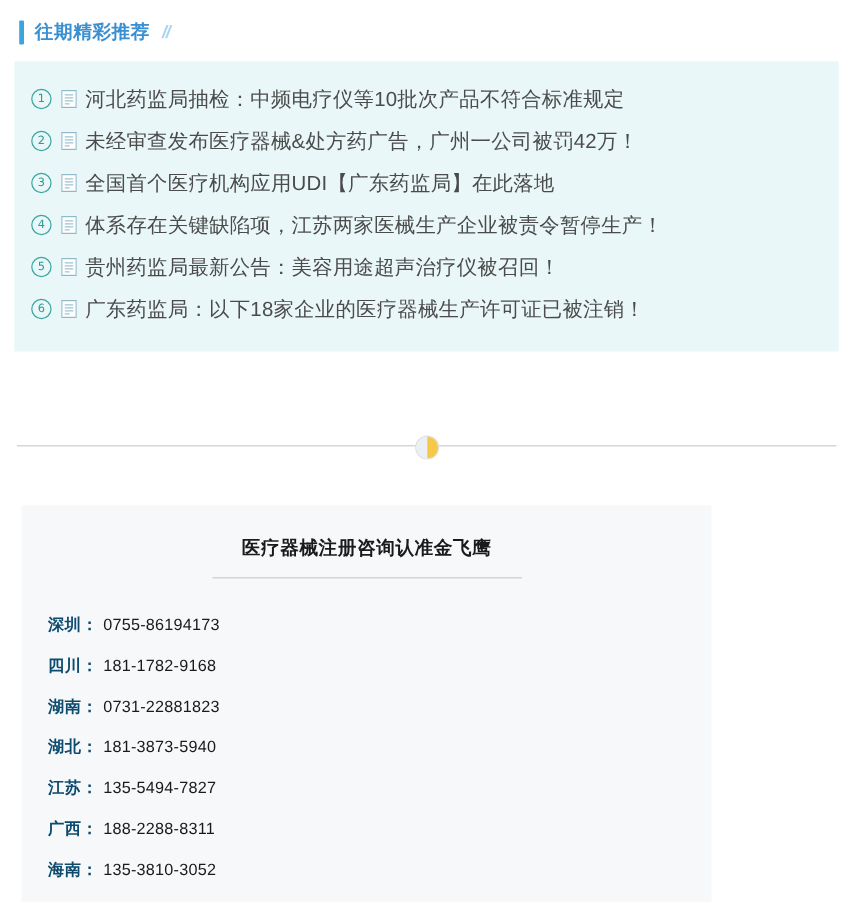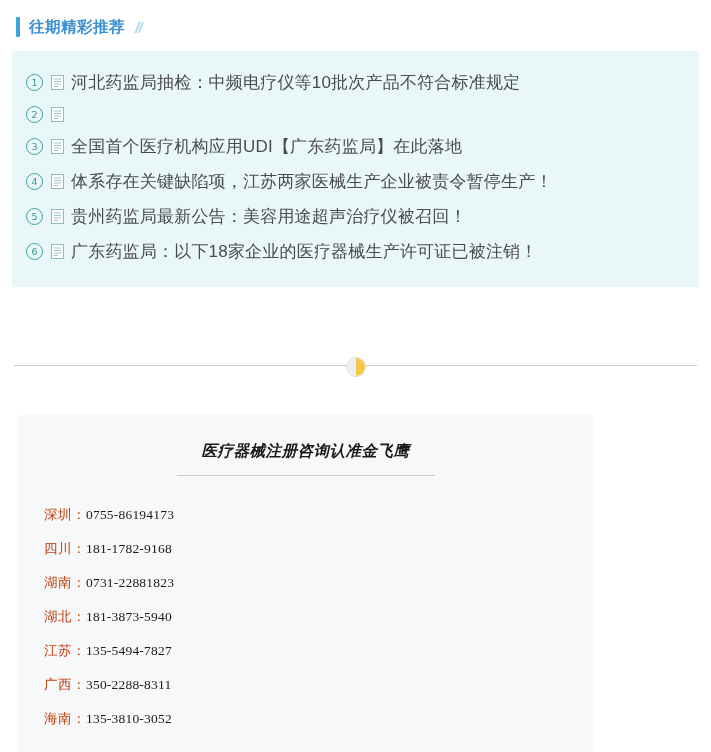--- a/index.html
+++ b/index.html
@@ -130,48 +130,46 @@
     padding: 26px 0 40px 0;
     min-height: 345px;
     box-sizing: border-box;
   }
   .card-title {
     text-align: center;
     font-size: 15.5px;
     font-weight: bold;
     color: #1a1a1a;
     letter-spacing: 0.5px;
-    font-style: italic;
   }
   .card-title-rule {
     width: 258px;
     height: 1px;
     background: #c9ccd1;
     margin: 13px auto 0 auto;
   }
   .contact-list {
     margin: 30px 0 0 22px;
   }
   .contact-row {
     display: flex;
     align-items: baseline;
     margin-bottom: 16px;
     font-size: 13.5px;
   }
   .contact-city {
-    font-weight: normal;
-    color: #c2410c;
+    font-weight: bold;
+    color: #0c4a6e;
     width: 46px;
     flex: 0 0 auto;
     letter-spacing: 0.5px;
-    text-align: right;
   }
   .contact-phone {
     color: #1a1a1a;
-    font-family: Liberation Serif, serif;
+    font-family: Liberation Sans, sans-serif;
     letter-spacing: 0.2px;
   }
 </style>
 </head>
 <body>
 
 <div class="section-header">
   <div class="bar"></div>
   <div class="title">往期精彩推荐</div>
   <div class="slashes">//</div>
@@ -191,20 +189,21 @@
   </div>
 
   <div class="news-item">
     <div class="num-badge">2</div>
     <div class="doc-icon">
       <svg width="13" height="15" viewBox="0 0 13 15">
           <rect x="0.5" y="0.5" width="12" height="14" fill="#ffffff" stroke="#8fb8c9"></rect>
           <path d="M3 4h7M3 6.5h7M3 9h7M3 11.5h4" stroke="#9bc3d2" stroke-width="1"></path>
         </svg>
     </div>
+    <div class="news-text">未经审查发布医疗器械&amp;处方药广告，广州一公司被罚42万！</div>
   </div>
 
   <div class="news-item">
     <div class="num-badge">3</div>
     <div class="doc-icon">
       <svg width="13" height="15" viewBox="0 0 13 15">
           <rect x="0.5" y="0.5" width="12" height="14" fill="#ffffff" stroke="#8fb8c9"></rect>
           <path d="M3 4h7M3 6.5h7M3 9h7M3 11.5h4" stroke="#9bc3d2" stroke-width="1"></path>
         </svg>
     </div>
@@ -274,21 +273,21 @@
     <div class="contact-row">
       <span class="contact-city">湖北：</span>
       <span class="contact-phone">181-3873-5940</span>
     </div>
     <div class="contact-row">
       <span class="contact-city">江苏：</span>
       <span class="contact-phone">135-5494-7827</span>
     </div>
     <div class="contact-row">
       <span class="contact-city">广西：</span>
-      <span class="contact-phone">350-2288-8311</span>
+      <span class="contact-phone">188-2288-8311</span>
     </div>
     <div class="contact-row">
       <span class="contact-city">海南：</span>
       <span class="contact-phone">135-3810-3052</span>
     </div>
 
   </div>
 </div>
 
 </body></html>

